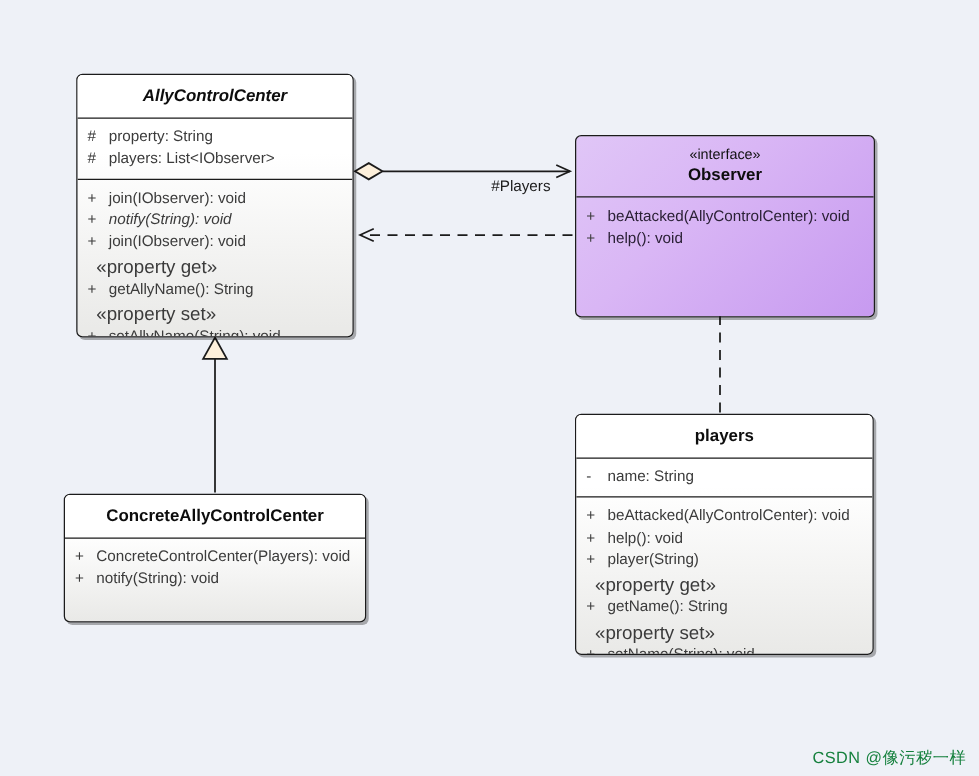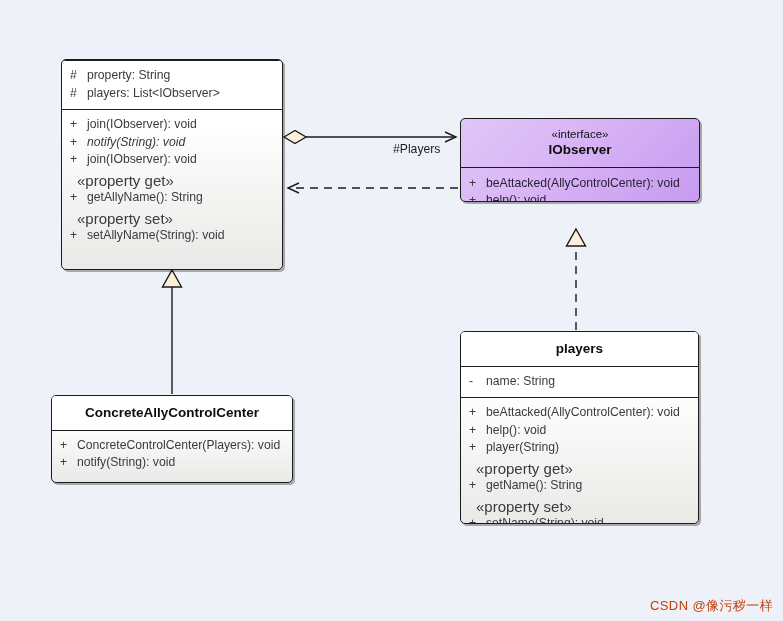--- a/index.html
+++ b/index.html
@@ -99,21 +99,21 @@
     font-size: 12.2px;
     color: #1d1d1d;
     white-space: nowrap;
     margin-top: 28px;
   }
 
   
   .watermark {
     position: absolute;
     font-size: 13px;
-    color: #c2410c;
+    color: #15803d;
     white-space: nowrap;
     letter-spacing: 0.4px;
   }
 </style>
 </head>
 <body>
 
 <div id="canvas">
 
   <svg class="connectors" viewBox="0 0 783 621" xmlns="http://www.w3.org/2000/svg">
@@ -142,20 +142,21 @@
 
     <g>
       <line x1="576" y1="330" x2="576" y2="246" stroke="#1b1b1b" stroke-width="1.4" stroke-dasharray="8,6"></line>
       <polygon points="576,229 585.5,246 566.5,246" fill="#fdf0db" stroke="#1b1b1b" stroke-width="1.4"></polygon>
     </g>
   </svg>
 
   <div class="edge-label" style="left:393px; top:114px;">#Players</div>
 
   <div class="uml-box" style="left:61px; top:59px; width:222px; height:211px;">
+    <div class="box-title italic">AllyControlCenter</div>
     <div class="divider"></div>
     <div class="compartment">
       <div class="member">
         <span class="vis">#</span>
         <span class="sig">property: String</span>
       </div>
       <div class="member">
         <span class="vis">#</span>
         <span class="sig">players: List&lt;IObserver&gt;</span>
       </div>
@@ -182,39 +183,39 @@
       </div>
 
       <div class="stereo-row">«property set»</div>
       <div class="member">
         <span class="vis">+</span>
         <span class="sig">setAllyName(String): void</span>
       </div>
     </div>
   </div>
 
-  <div class="uml-box iface" style="left:460px; top:118px; width:240px; height:84px;">
+  <div class="uml-box iface" style="left:460px; top:108px; width:240px; height:146px;">
     <div class="box-title">
       <span class="stereo-line">«interface»</span>
-      <span>IObserver</span>
+      <span>Observer</span>
     </div>
     <div class="divider"></div>
     <div class="compartment">
       <div class="member">
         <span class="vis">+</span>
         <span class="sig">beAttacked(AllyControlCenter): void</span>
       </div>
       <div class="member">
         <span class="vis">+</span>
         <span class="sig">help(): void</span>
       </div>
     </div>
   </div>
 
-  <div class="uml-box" style="left:51px; top:395px; width:242px; height:88px;">
+  <div class="uml-box" style="left:51px; top:395px; width:242px; height:103px;">
     <div class="box-title">ConcreteAllyControlCenter</div>
     <div class="divider"></div>
     <div class="compartment">
       <div class="member">
         <span class="vis">+</span>
         <span class="sig">ConcreteControlCenter(Players): void</span>
       </div>
       <div class="member">
         <span class="vis">+</span>
         <span class="sig">notify(String): void</span>

